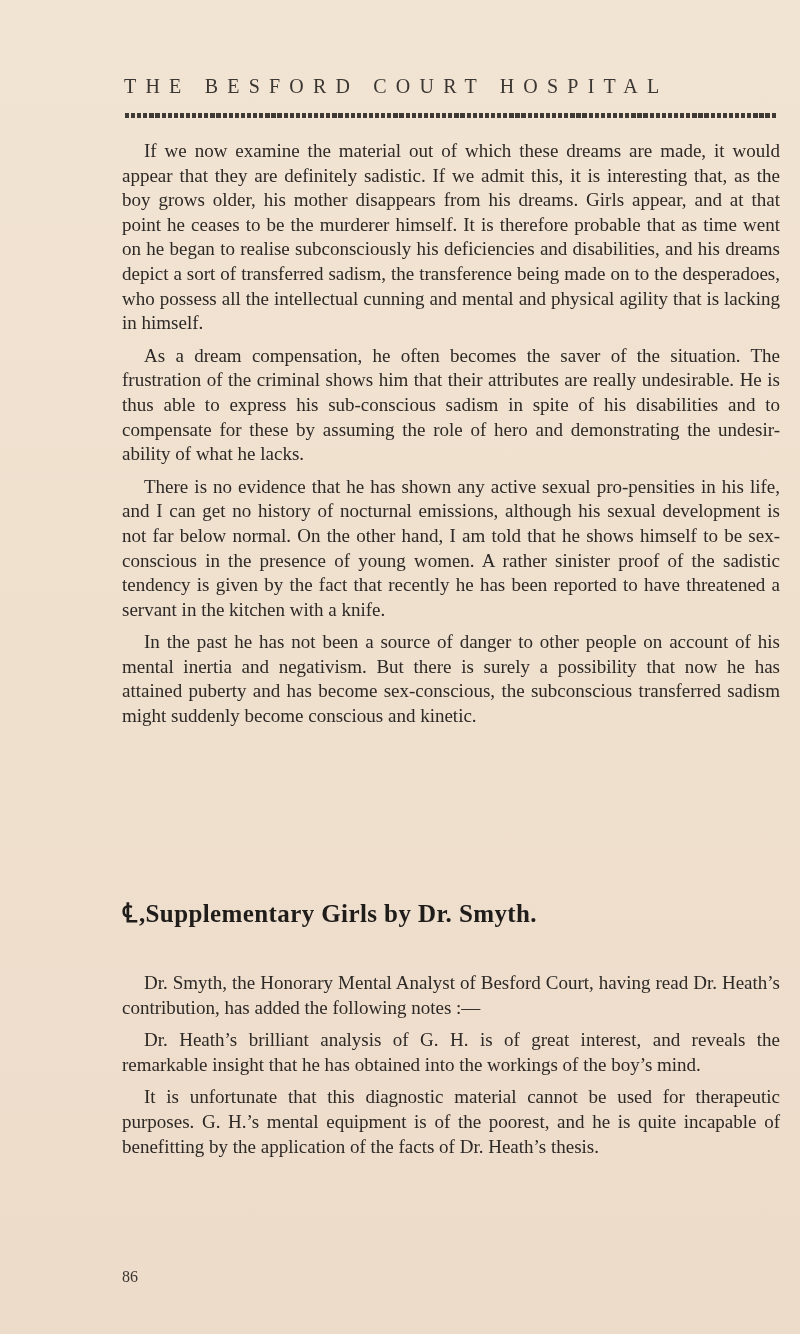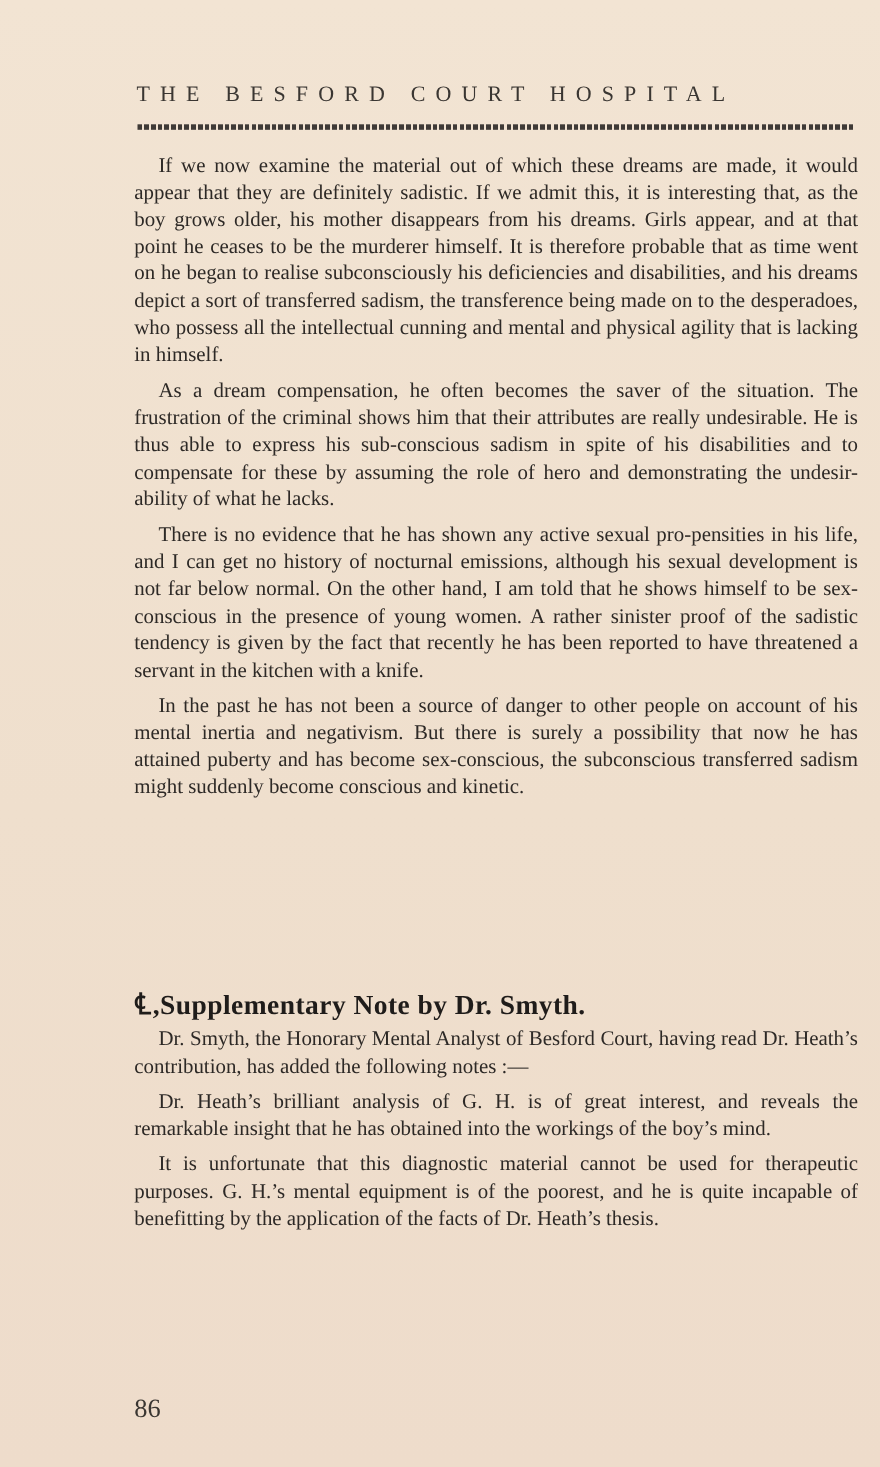--- a/index.html
+++ b/index.html
@@ -71,43 +71,43 @@
     }
     .heading .mark {
       display: inline-block;
       font-size: 27px;
       margin-right: 1px;
     }
     .page-number {
       position: absolute;
       left: 122px;
       top: 1268px;
-      font-size: 24px;
+      font-size: 16px;
       color: #3a3632;
     }
   </style>
 </head>
 <body>
 
 <div class="page">
 
   <div class="running-head">THE BESFORD COURT HOSPITAL</div>
   <div class="rule"></div>
 
   <div class="text" style="top:139px;">
     <p class="p" style="margin-bottom:8px;">If we now examine the material out of which these dreams are made, it would appear that they are definitely sadistic. If we admit this, it is interesting that, as the boy grows older, his mother disappears from his dreams.  Girls appear, and at that point he ceases to be the murderer himself.  It is therefore probable that as time went on he began to realise subconsciously his deficiencies and disabilities, and his dreams depict a sort of transferred sadism, the transference being made on to the desperadoes, who possess all the intellectual cunning and mental and physical agility that is lacking in himself.</p>
     <p class="p" style="margin-bottom:8px;">As a dream compensation, he often becomes the saver of the situation.  The frustration of the criminal shows him that their attributes are really undesirable.  He is thus able to express his sub-conscious sadism in spite of his disabilities and to compensate for these by assuming the role of hero and demonstrating the undesir-ability of what he lacks.</p>
     <p class="p" style="margin-bottom:8px;">There is no evidence that he has shown any active sexual pro-pensities in his life, and I can get no history of nocturnal emissions, although his sexual development is not far below normal.  On the other hand, I am told that he shows himself to be sex-conscious in the presence of young women.  A rather sinister proof of the sadistic tendency is given by the fact that recently he has been reported to have threatened a servant in the kitchen with a knife.</p>
     <p class="p">In the past he has not been a source of danger to other people on account of his mental inertia and negativism.  But there is surely a possibility that now he has attained puberty and has become sex-conscious, the subconscious transferred sadism might suddenly become conscious and kinetic.</p>
   </div>
 
   <div class="heading">
-    <span class="mark">℄</span><span>,Supplementary Note by Dr. Smyth.</span>
+    <span class="mark">℄</span><span>,Supplementary Girls by Dr. Smyth.</span>
   </div>
 
-  <div class="text" style="top:933px;">
+  <div class="text" style="top:971px;">
     <p class="p" style="margin-bottom:8px;">Dr. Smyth, the Honorary Mental Analyst of Besford Court, having read Dr. Heath’s contribution, has added the following notes :—</p>
     <p class="p" style="margin-bottom:8px;">Dr. Heath’s brilliant analysis of G. H. is of great interest, and reveals the remarkable insight that he has obtained into the workings of the boy’s mind.</p>
     <p class="p">It is unfortunate that this diagnostic material cannot be used for therapeutic purposes.  G. H.’s mental equipment is of the poorest, and he is quite incapable of benefitting by the application of the facts of Dr. Heath’s thesis.</p>
   </div>
 
   <div class="page-number">86</div>
 </div>
 
 </body></html>

